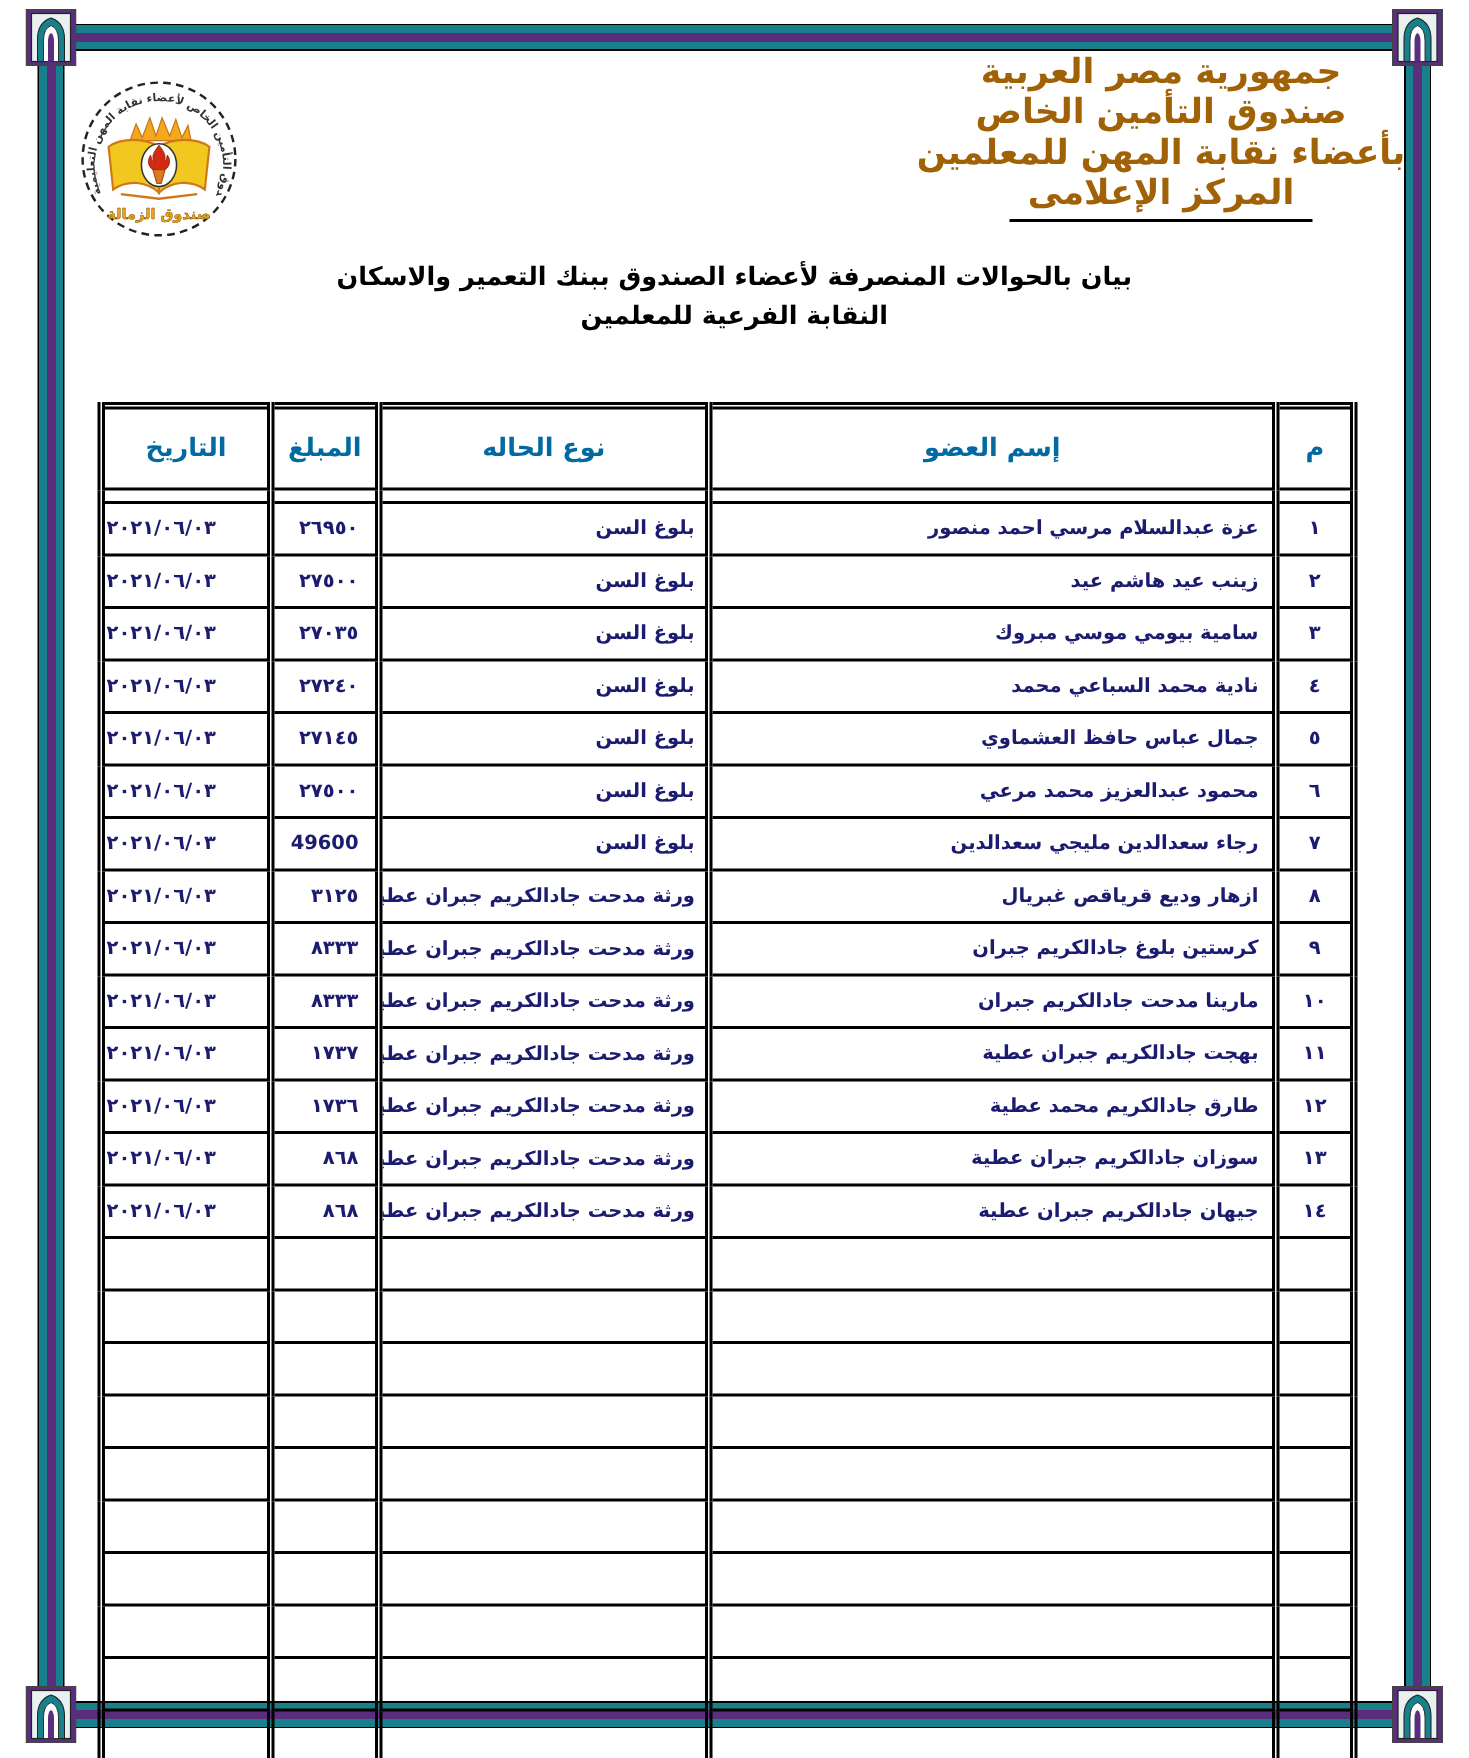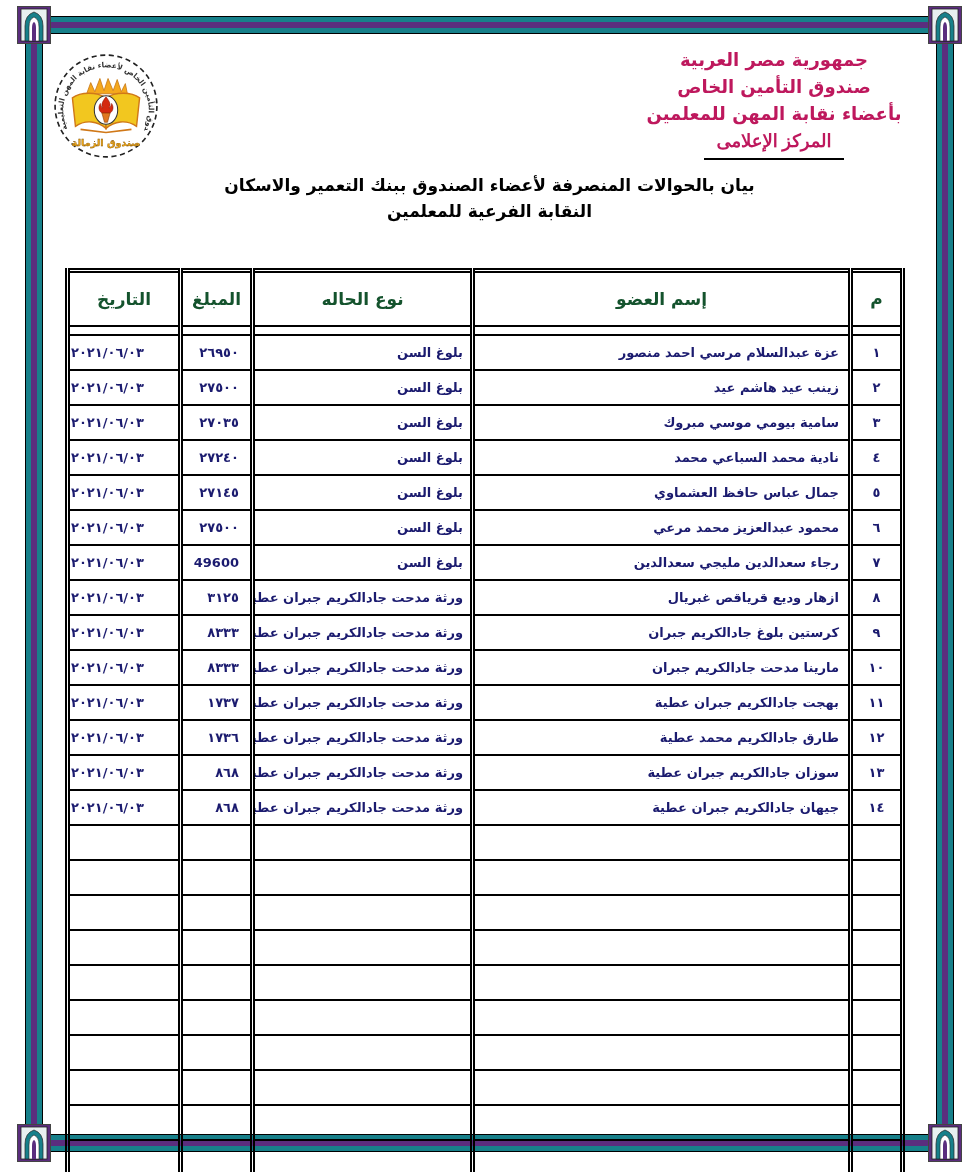--- a/index.html
+++ b/index.html
@@ -22,44 +22,44 @@
   .band.left{left:25px;top:16px;height:1118px;}
   .band.right{left:936px;top:16px;height:1118px;}
   .corner{position:absolute;width:34px;height:38px;}
   .corner.tl{left:17px;top:6px;}
   .corner.tr{left:928px;top:6px;}
   .corner.bl{left:17px;top:1124px;}
   .corner.br{left:928px;top:1124px;}
   
   .logo{position:absolute;left:50px;top:50px;width:112px;height:114px;}
   .org-block{
-    position:absolute;top:46px;right:25px;width:360px;
-    text-align:center;font-weight:bold;font-size:18px;line-height:27px;color:#be185d;
+    position:absolute;top:35px;right:25px;width:360px;
+    text-align:center;font-weight:bold;font-size:23px;line-height:27px;color:#a16207;
   }
   .org-line .underline{
-    display:inline-block;border-bottom:2px solid #000;padding:0 12px 3px 12px;font-family:Liberation Serif, serif;
+    display:inline-block;border-bottom:2px solid #000;padding:0 12px 3px 12px;
   }
   .subtitle-block{
     position:absolute;top:172px;left:0;width:979px;text-align:center;color:#000;
   }
   .subtitle-1{font-weight:bold;font-size:17px;line-height:26px;}
   .subtitle-2{font-weight:bold;font-size:17px;line-height:26px;}
   .subtitle-3{font-weight:bold;font-size:13px;line-height:22px;}
   
   .main-table{
     position:absolute;left:65px;top:268px;width:835px;
     border-collapse:collapse;table-layout:fixed;
     border:5px double #000;
   }
   .main-table th,.main-table td{
     border-left:5px double #000;border-right:5px double #000;
     overflow:hidden;white-space:nowrap;
   }
   .main-table th{
-    height:50px;font-size:17px;font-weight:bold;color:#14532d;text-align:center;
+    height:50px;font-size:17px;font-weight:bold;color:#0369a1;text-align:center;
     border-bottom:2px solid #000;
   }
   .main-table tr.spacer td{height:7px;border-bottom:2px solid #000;padding:0;}
   .main-table tbody td{
     height:31px;border-bottom:2px solid #000;
     font-weight:bold;font-size:13px;color:#1b1b6f;
   }
   td.col-no{text-align:center;font-size:12px;}
   td.col-name{text-align:right;padding-right:9px;}
   td.col-case{text-align:right;padding-right:7px;}

